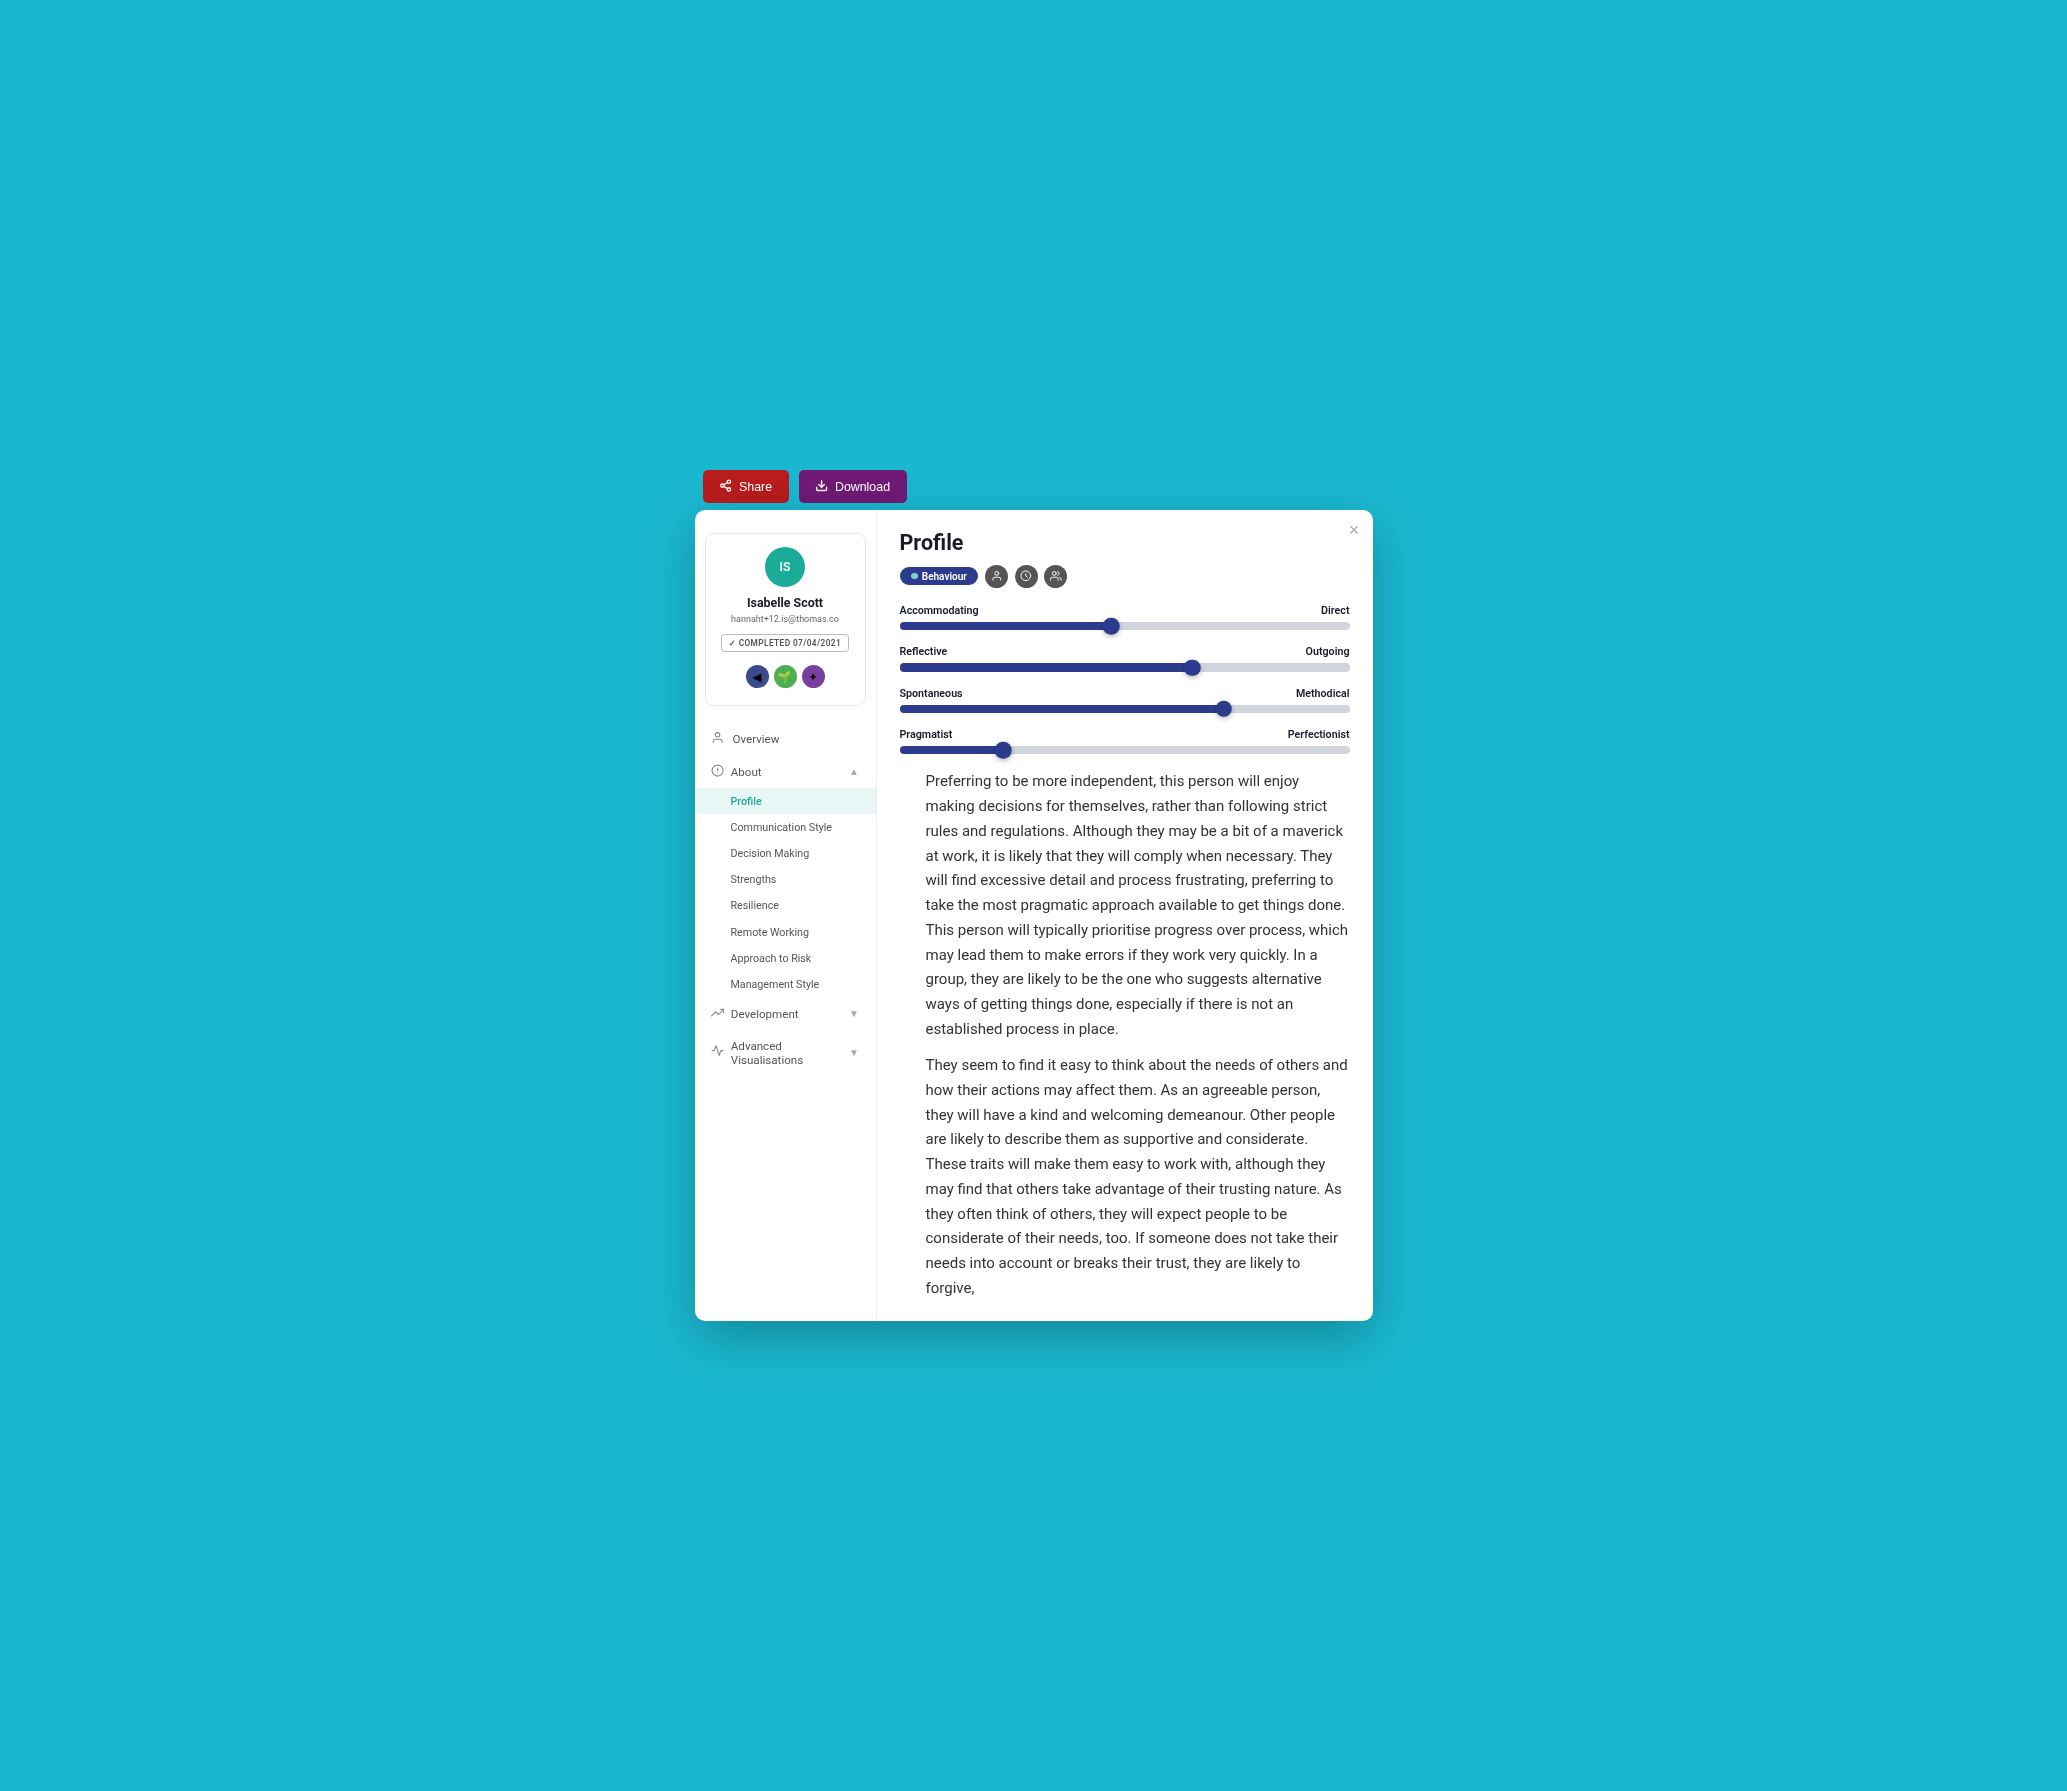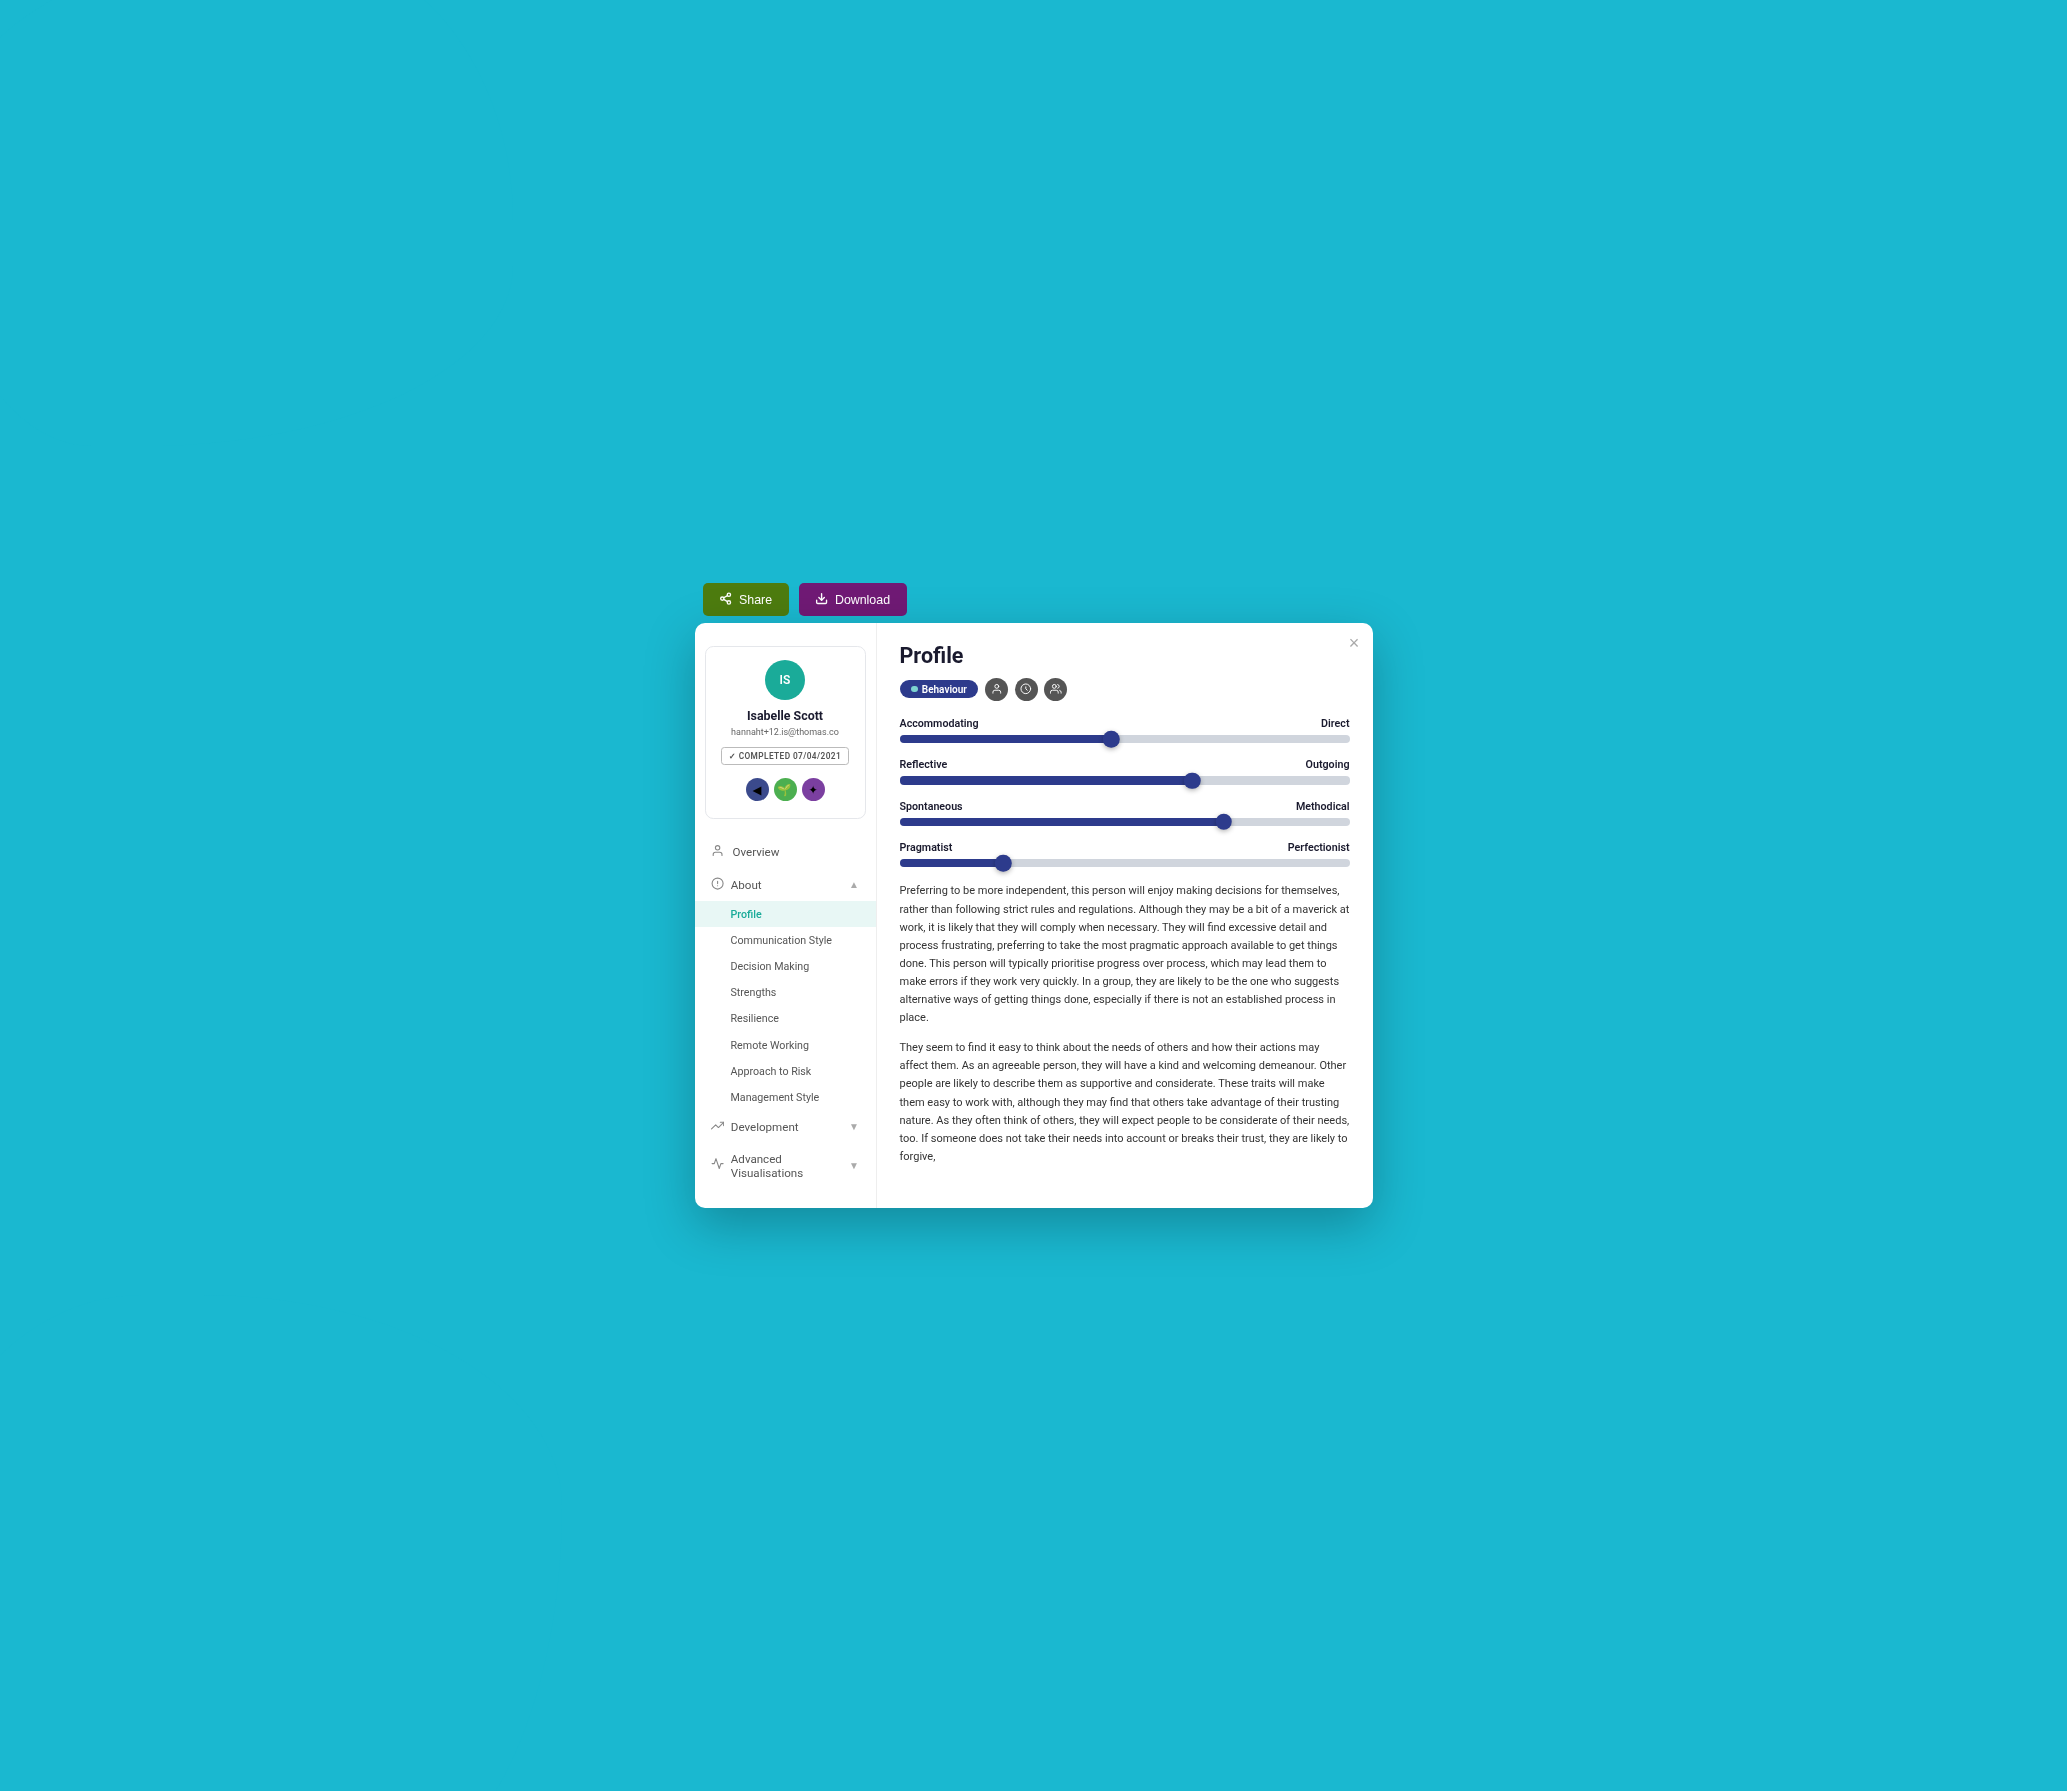--- a/index.html
+++ b/index.html
@@ -41,21 +41,21 @@
       max-width: 678px;
     }
     .toolbar {
       display: flex;
       align-items: center;
       gap: 10px;
       margin-bottom: 6.6px;
       padding-left: 8.3px;
     }
     .btn-share {
-      background: #4d7c0f;
+      background: #b91c1c;
       color: white;
       border: none;
       border-radius: 5px;
       padding: 8.3px 16.5px;
       font-size: 12.4px;
       cursor: pointer;
       display: flex;
       align-items: center;
       gap: 6.6px;
       font-weight: 500;
@@ -283,24 +283,25 @@
       top: 50%;
       transform: translate(-50%, -50%);
       width: 16.5px;
       height: 16.5px;
       background: #2d3b8c;
       border-radius: 50%;
       box-shadow: 0 1.7px 5px rgba(0,0,0,0.3);
     }
     
     .description {
-      font-size: 11px;
+      font-size: 15px;
       color: #333;
       line-height: 1.65;
       margin-top: 13.2px;
+      margin-left: 26px;
     }
     .description p { margin-bottom: 11.6px; }
     .description p:last-child { margin-bottom: 0; }
   </style>
 </head>
 <body>
 
 <div class="bg-blob"></div>
 <div class="bg-blob2"></div>
 

